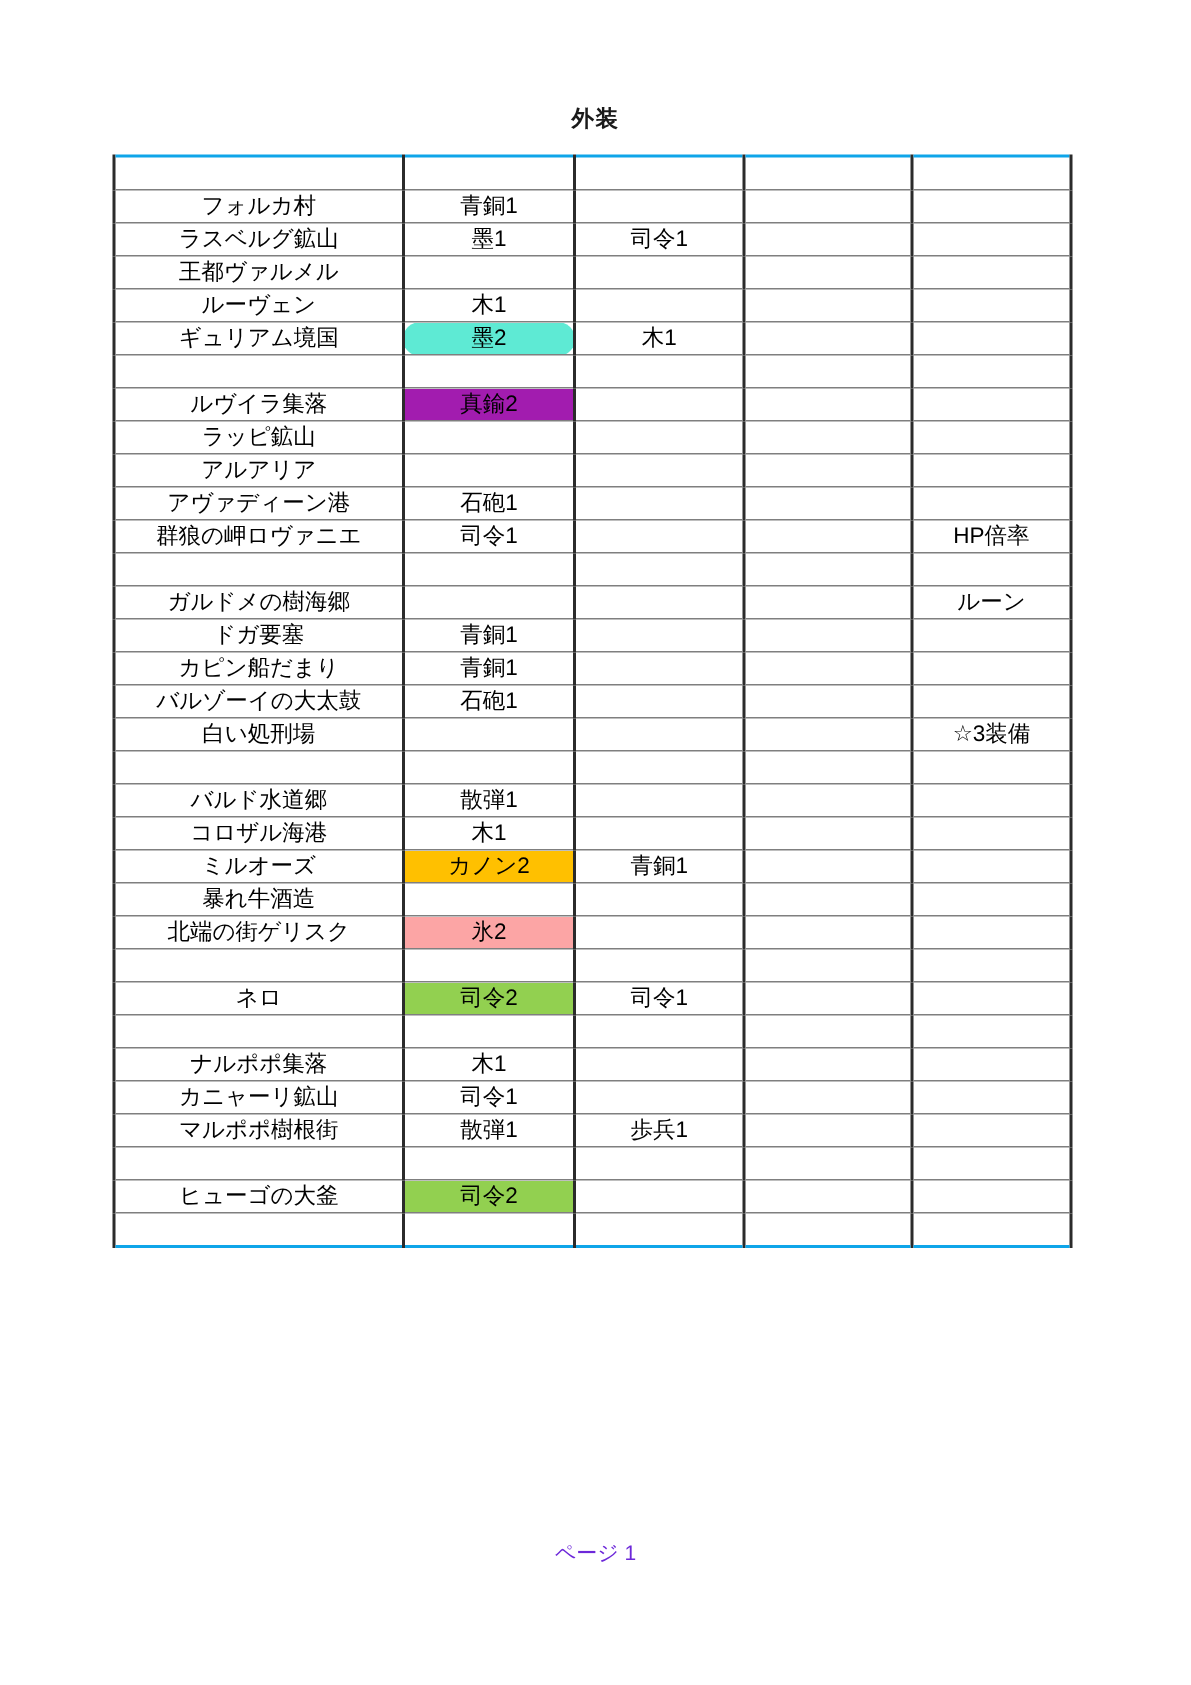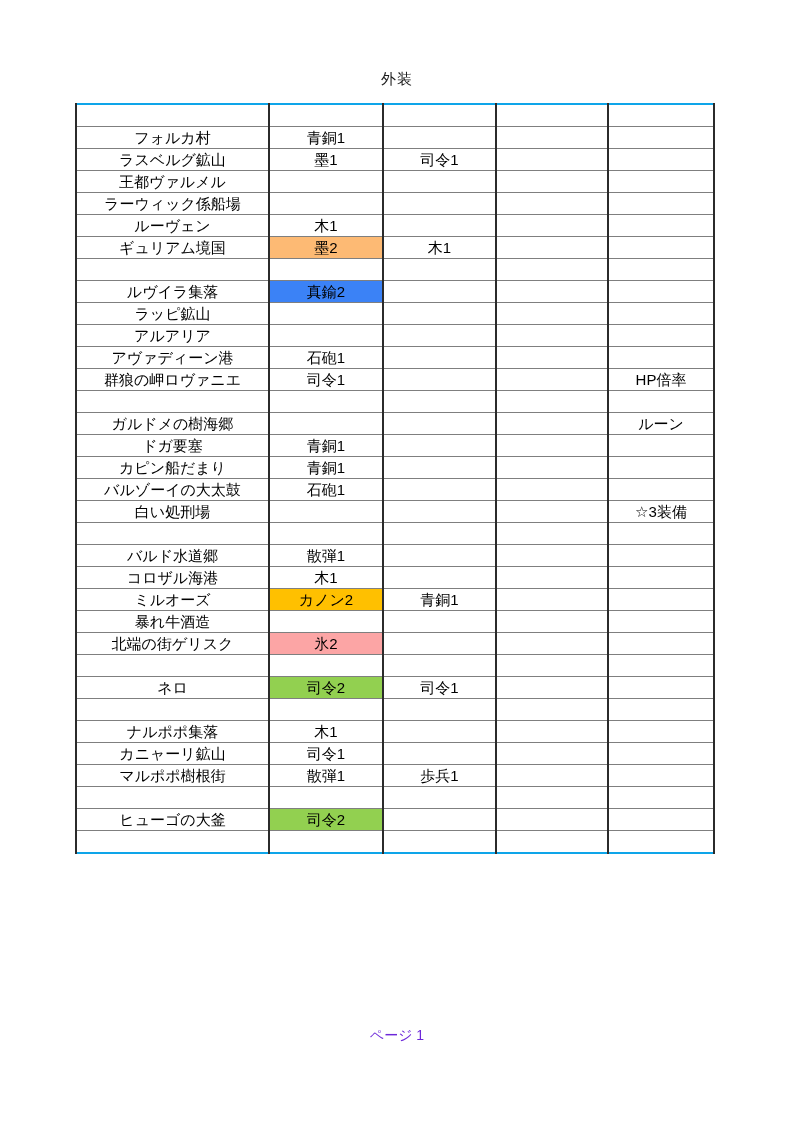--- a/index.html
+++ b/index.html
@@ -16,20 +16,21 @@
   }
   .sheet-title {
     position: absolute;
     top: 70px;
     left: 0;
     width: 794px;
     text-align: center;
     font-size: 15px;
     letter-spacing: 1px;
     color: #1a1a1a;
+    font-weight: bold;
   }
   table.sheet {
     position: absolute;
     left: 75px;
     top: 103px;
     border-collapse: collapse;
     table-layout: fixed;
     border: 2px solid #0ea5e9;
   }
   table.sheet td {
@@ -98,50 +99,43 @@
         <td></td>
       </tr>
       <tr>
         <td>王都ヴァルメル</td>
         <td></td>
         <td></td>
         <td></td>
         <td></td>
       </tr>
       <tr>
-        <td>ラーウィック係船場</td>
-        <td></td>
-        <td></td>
-        <td></td>
-        <td></td>
-      </tr>
-      <tr>
         <td>ルーヴェン</td>
         <td>木1</td>
         <td></td>
         <td></td>
         <td></td>
       </tr>
       <tr>
         <td>ギュリアム境国</td>
-        <td style="background-color: #fdba74;">墨2</td>
+        <td style="background-color: #5eead4; border-radius: 10px;">墨2</td>
         <td>木1</td>
         <td></td>
         <td></td>
       </tr>
       <tr>
         <td></td>
         <td></td>
         <td></td>
         <td></td>
         <td></td>
       </tr>
       <tr>
         <td>ルヴイラ集落</td>
-        <td style="background-color: #3b82f6;">真鍮2</td>
+        <td style="background-color: #a21caf;">真鍮2</td>
         <td></td>
         <td></td>
         <td></td>
       </tr>
       <tr>
         <td>ラッピ鉱山</td>
         <td></td>
         <td></td>
         <td></td>
         <td></td>

